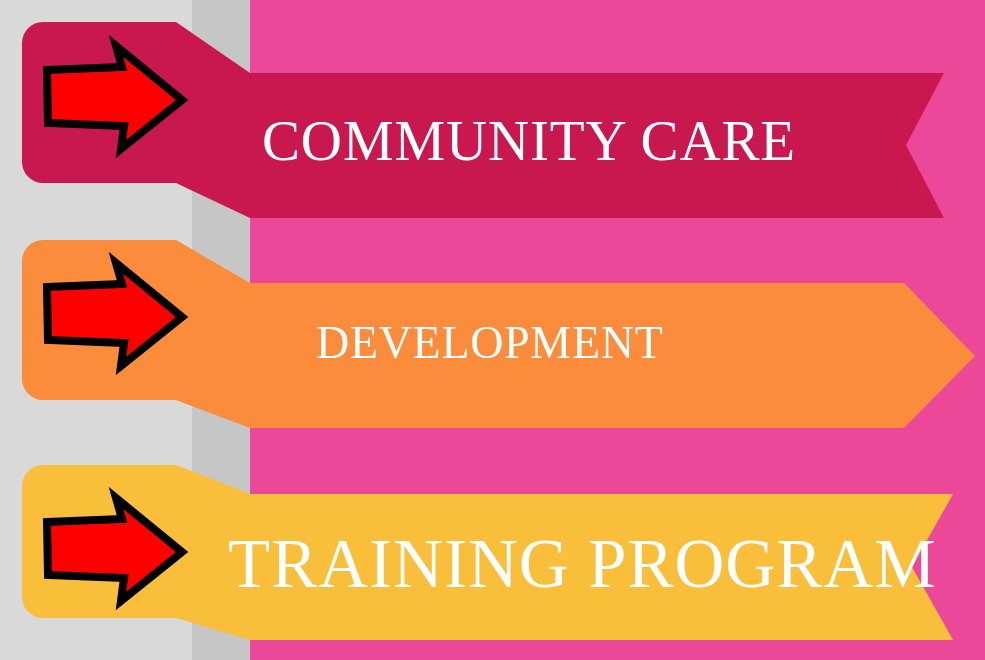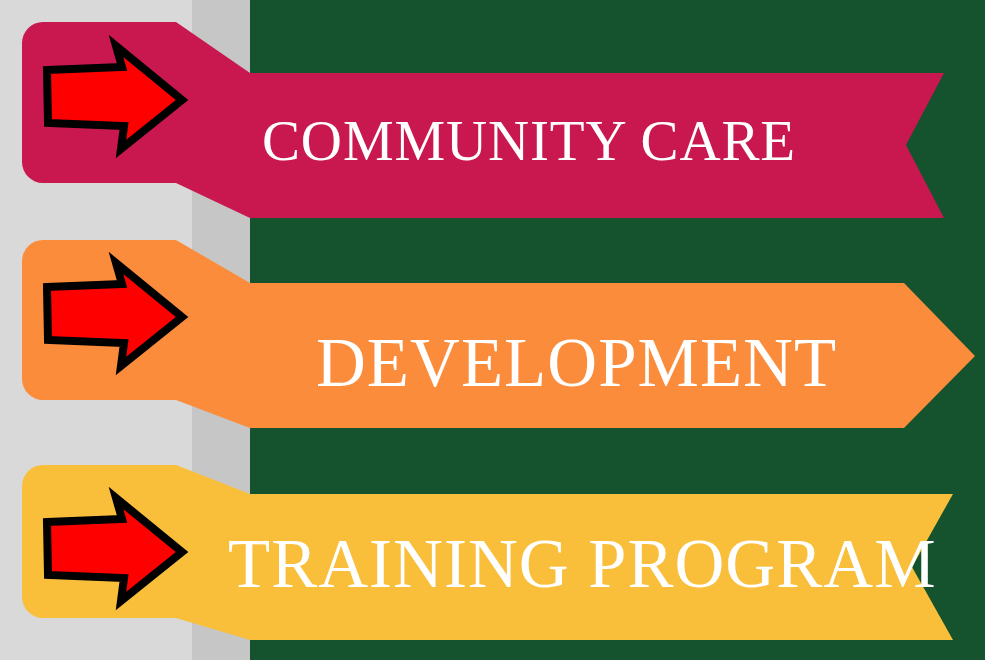--- a/index.html
+++ b/index.html
@@ -10,21 +10,21 @@
   body {
     width: 985px;
     height: 660px;
     overflow: hidden;
     font-family: "Liberation Serif", serif;
   }
   #stage {
     position: relative;
     width: 985px;
     height: 660px;
-    background: #14532d;
+    background: #ec4899;
   }
   #stage svg.layer {
     position: absolute;
     top: 0;
     left: 0;
     width: 985px;
     height: 660px;
     display: block;
   }
   .band-label {
@@ -38,22 +38,21 @@
     user-select: none;
   }
   #label-community {
     left: 262px;
     top: 112px;
     font-size: 57px;
   }
   #label-development {
     left: 316px;
     top: 320px;
-    font-size: 69px;
-    margin-top: 9px;
+    font-size: 46px;
   }
   #label-training {
     left: 228px;
     top: 530px;
     font-size: 69px;
   }
 </style>
 </head>
 <body style="background: rgb(255, 255, 255);">
 

